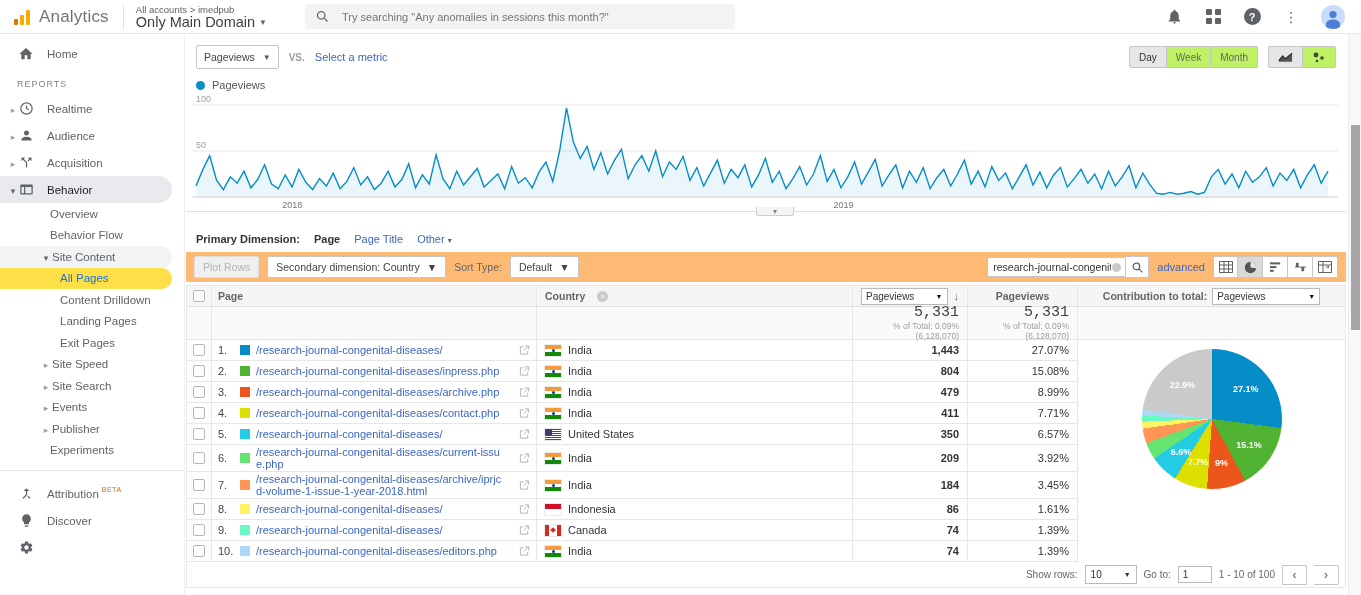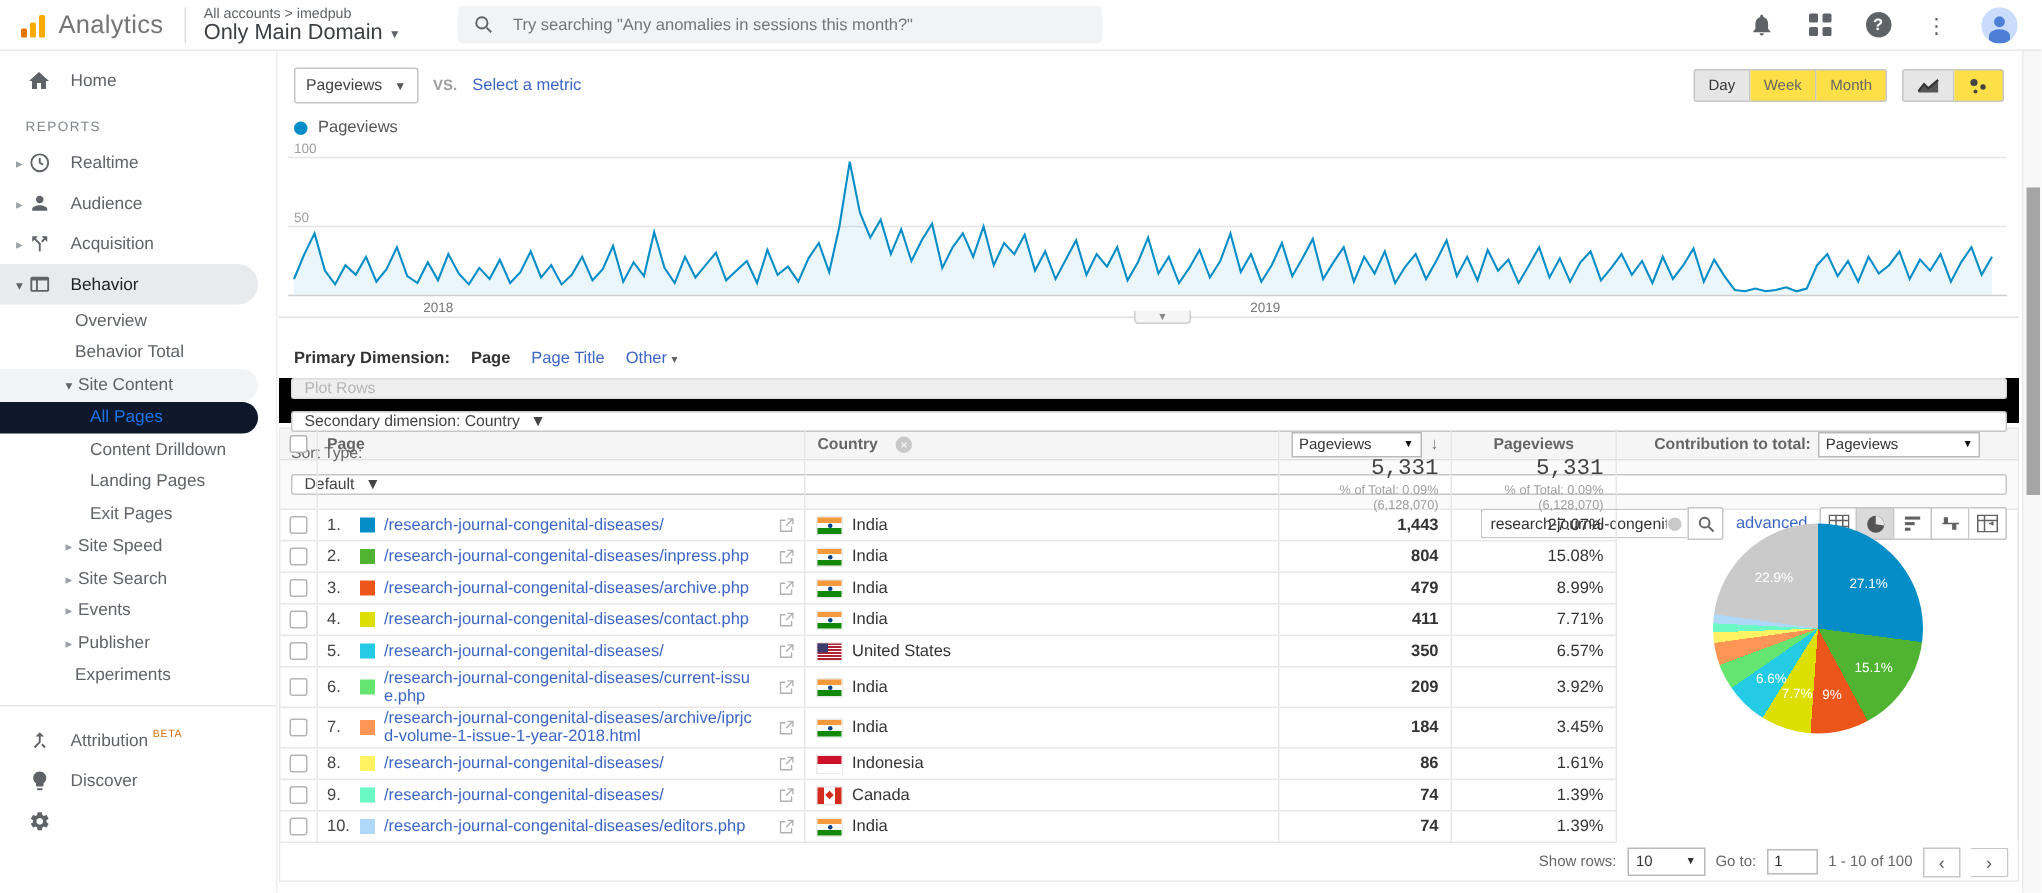--- a/index.html
+++ b/index.html
@@ -34,48 +34,48 @@
   .side-item .arrow{width:10px;text-align:center;flex:none;}
   .arrow[data-arrow="down"]::before{content:"▾";font-size:9px;color:#5f6368;}
   .arrow[data-arrow="right"]::before{content:"▸";font-size:9px;color:#9aa0a6;}
   .s-icon{width:16px;height:16px;margin-right:13px;flex:none;display:flex;align-items:center;justify-content:center;}
   .side-item[data-level="1"]{height:21.5px;padding-left:50px;}
   .side-item[data-level="1a"]{height:21.5px;padding-left:40px;}
   .side-item[data-level="1a"] .arrow{width:12px;}
   .side-item[data-level="2"]{height:21.5px;padding-left:60px;}
   .side-item[data-state="active"]{background:#e8eaed;border-radius:0 16px 16px 0;margin-right:12px;color:#202124;}
   .side-item[data-state="open"]{background:#f1f3f4;border-radius:0 16px 16px 0;margin-right:12px;}
-  .side-item[data-state="selected"]{background:#0f172a;border-radius:0 16px 16px 0;margin-right:12px;color:#1a73e8;}
+  .side-item[data-state="selected"]{background:#fde047;border-radius:0 16px 16px 0;margin-right:12px;color:#1a73e8;}
   .side-item[data-kind="section"]{height:22px;font-size:9px;letter-spacing:1px;color:#80868b;padding-left:17px;margin-top:6px;cursor:default;}
   .side-item[data-kind="divider"]{height:1px;background:#e8e8e8;margin:9px 0;padding:0;cursor:default;}
   .badge:empty{display:none;}
   .badge{font-size:7px;color:#d56e0c;margin-left:3px;align-self:flex-start;margin-top:6px;letter-spacing:.5px;}
   
   .content{position:absolute;left:186px;top:34px;width:1160px;height:561px;background:#fff;}
   .metric-row{display:flex;align-items:center;margin:11px 10px 0 10px;}
   .drop{height:24px;border:1px solid #c6c6c6;border-radius:2px;background:#fff;display:flex;align-items:center;font-size:10.5px;color:#444;padding:0 7px;gap:8px;cursor:pointer;}
   .drop .dcaret{font-size:8px;color:#555;}
   .vs{font-size:10px;color:#9e9e9e;font-weight:bold;margin:0 10px;}
   .sel-metric{font-size:11px;}
   .right-ctrls{margin-left:auto;display:flex;align-items:center;gap:10px;}
   .seg{display:flex;}
-  .seg .sbtn{height:22px;padding:0 9px;border:1px solid #c6c6c6;border-left:none;background:#fde047;font-size:10px;color:#666;display:flex;align-items:center;cursor:pointer;}
+  .seg .sbtn{height:22px;padding:0 9px;border:1px solid #c6c6c6;border-left:none;background:#bef264;font-size:10px;color:#666;display:flex;align-items:center;cursor:pointer;}
   .seg .sbtn:first-child{border-left:1px solid #c6c6c6;border-radius:2px 0 0 2px;}
   .seg .sbtn:last-child{border-radius:0 2px 2px 0;}
   .seg .sbtn[data-on="1"]{background:#e6e6e6;color:#333;}
   .legend{display:flex;align-items:center;gap:7px;margin:10px 0 0 10px;font-size:11px;color:#555;}
   .ldot{width:9px;height:9px;border-radius:50%;}
   .chart-wrap{position:relative;margin:2px 0 0 6px;width:1146px;height:118px;}
   .chart-collapse{position:relative;height:12px;}
   .ctab{position:absolute;left:570px;top:-4px;width:38px;height:9px;background:#f5f5f5;border:1px solid #ccc;border-top:none;border-radius:0 0 3px 3px;display:flex;align-items:center;justify-content:center;font-size:7px;color:#888;cursor:pointer;}
   .hr{border-bottom:1px solid #e0e0e0;}
   .dim-row{display:flex;align-items:center;gap:14px;margin:10px 0 0 10px;font-size:11px;}
   .dim-label{color:#333;font-weight:bold;}
   .dim-sel{color:#333;font-weight:bold;}
-  .controls-row{margin-top:7px;background:#000000;height:30px;display:flex;padding:0 8px;gap:8px;flex-direction:column;}
+  .controls-row{margin-top:7px;background:#fdba74;height:30px;display:flex;align-items:center;padding:0 8px;gap:8px;}
   .btn{height:22px;border:1px solid #c6c6c6;border-radius:2px;background:#fff;font-size:10.5px;color:#444;display:flex;align-items:center;padding:0 8px;gap:7px;cursor:pointer;}
   .btn.disabled{background:#efefef;border-color:#ddd;color:#b5b5b5;cursor:default;}
   .sort-label{font-size:10.5px;color:#666;}
   .ctl-right{margin-left:auto;display:flex;align-items:center;gap:8px;}
   .searchbox{display:flex;align-items:center;}
   .searchbox .sin{width:138px;height:20px;border:1px solid #c6c6c6;border-right:none;border-radius:2px 0 0 2px;font-size:10.5px;color:#333;padding:0 14px 0 5px;outline:none;background:#fff;font-family:"Liberation Sans",sans-serif;}
   .clear-dot{width:9px;height:9px;border-radius:50%;background:#c9c9c9;margin-left:-13px;flex:none;}
   .sbtn-mag{width:24px;height:22px;border:1px solid #c6c6c6;border-radius:0 2px 2px 0;background:#fff;display:flex;align-items:center;justify-content:center;margin-left:4px;cursor:pointer;}
   .adv{font-size:11px;}
   .vgroup{display:flex;}
@@ -114,21 +114,21 @@
   .flag[data-flag="india"]{background:linear-gradient(to bottom,#f5993d 33%,#fff 33% 66%,#128807 66%);}
   .flag[data-flag="india"]::after{content:"";position:absolute;left:6.5px;top:4px;width:3px;height:3px;border-radius:50%;background:#054187;}
   .flag[data-flag="us"]{background:repeating-linear-gradient(to bottom,#b22234 0 1px,#fff 1px 2px);}
   .flag[data-flag="us"]::after{content:"";position:absolute;left:0;top:0;width:7px;height:6px;background:#3c3b6e;}
   .flag[data-flag="indonesia"]{background:linear-gradient(to bottom,#ce1126 50%,#fff 50%);}
   .flag[data-flag="canada"]{background:linear-gradient(to right,#d52b1e 27%,#fff 27% 73%,#d52b1e 73%);}
   .flag[data-flag="canada"]::after{content:"";position:absolute;left:6px;top:3px;width:4px;height:4px;background:#d52b1e;transform:rotate(45deg);}
   .pv-val{font-weight:bold;}
   .contrib-cell{width:268px;border-left:1px solid #e7e7e7;position:relative;}
   .pie{position:absolute;left:64px;top:9px;width:140px;height:140px;border-radius:50%;}
-  .pie-label{position:absolute;transform:translate(-50%,-50%);font-size:9px;font-weight:normal;color:#fff;white-space:nowrap;}
+  .pie-label{position:absolute;transform:translate(-50%,-50%);font-size:9px;font-weight:bold;color:#fff;white-space:nowrap;}
   .t-foot{display:flex;align-items:center;justify-content:flex-end;height:26px;border-bottom:1px solid #e7e7e7;gap:7px;font-size:10px;color:#666;padding-right:6px;background:#fff;border-top:0;}
   .foot-select{height:19px;border:1px solid #b9b9b9;background:#fff;display:flex;align-items:center;justify-content:space-between;font-size:10px;color:#333;padding:0 5px;width:52px;cursor:pointer;}
   .goto-input{width:34px;height:17px;border:1px solid #b9b9b9;font-size:10px;color:#333;padding:0 4px;outline:none;font-family:"Liberation Sans",sans-serif;}
   .pg-btn{width:25px;height:20px;border:1px solid #c6c6c6;background:#fff;display:flex;align-items:center;justify-content:center;font-size:12px;color:#555;cursor:pointer;}
   .pg-btn:first-of-type{border-radius:2px 0 0 2px;}
   .pg-btn:last-of-type{border-radius:0 2px 2px 0;border-left:none;}
   
   .vscroll{position:absolute;right:0;top:34px;width:13px;height:561px;background:#f8f8f8;border-left:1px solid #ebebeb;}
   .vthumb{position:absolute;left:2px;top:91px;width:9px;height:205px;background:#a5a5a5;}
   svg{display:block;}
@@ -255,21 +255,21 @@
       </div>
 
       <div class="side-item" data-name="sidebar-item" data-level="1" data-kind="item" data-state="">
 
         <span class="s-label" data-name="sidebar-item-label">Overview</span>
 
       </div>
 
       <div class="side-item" data-name="sidebar-item" data-level="1" data-kind="item" data-state="">
 
-        <span class="s-label" data-name="sidebar-item-label">Behavior Total</span>
+        <span class="s-label" data-name="sidebar-item-label">Behavior Flow</span>
 
       </div>
 
       <div class="side-item" data-name="sidebar-item" data-level="1a" data-kind="item" data-state="open">
         <span class="arrow" data-name="expand-arrow-icon" data-arrow="down"></span>
 
         <span class="s-label" data-name="sidebar-item-label">Site Content</span>
 
       </div>
 

